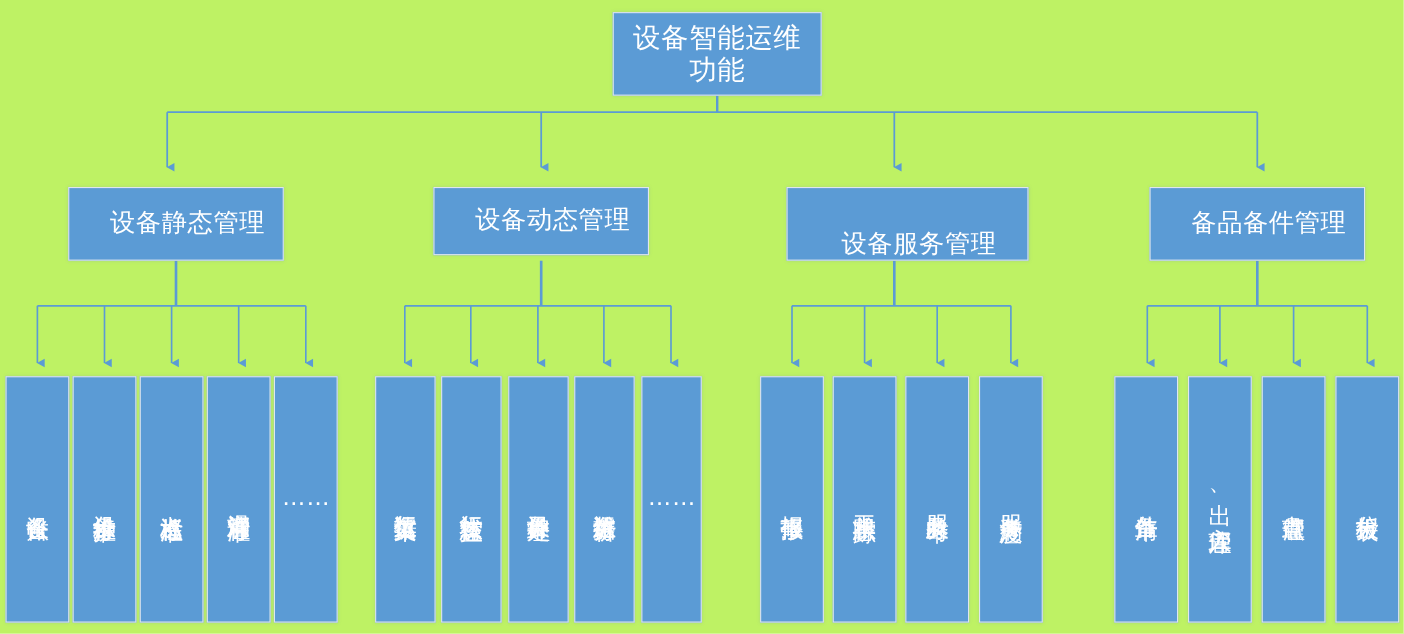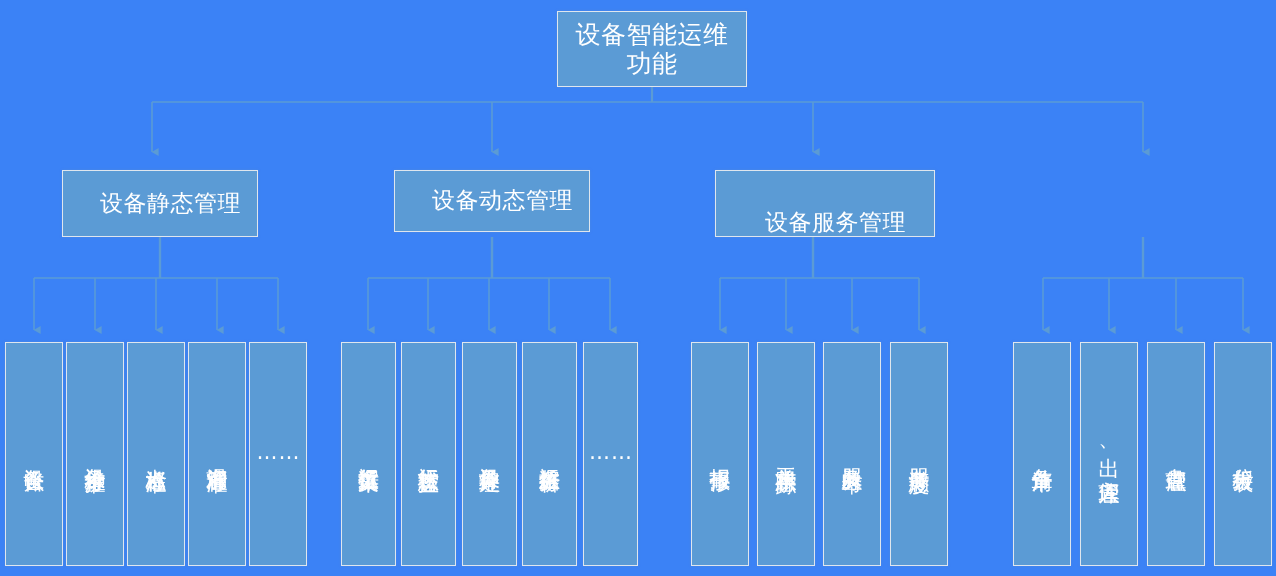--- a/index.html
+++ b/index.html
@@ -10,21 +10,21 @@
   body {
     width: 1276px;
     height: 576px;
     font-family: "DejaVu Sans", "Liberation Sans", sans-serif;
     overflow: hidden;
   }
   #diagram {
     position: relative;
     width: 1276px;
     height: 576px;
-    background: #3b82f6;
+    background: #bef264;
   }
   svg.connectors {
     position: absolute;
     left: 0;
     top: 0;
     width: 1276px;
     height: 576px;
     pointer-events: none;
   }
   .node {
@@ -135,20 +135,23 @@
 
   <div class="node level2" style="left:62px; top:170px; width:196px; height:67px;">
     <span>设备静态管理</span>
   </div>
   <div class="node level2" style="left:394px; top:170px; width:196px; height:62px;">
     <span>设备动态管理</span>
   </div>
   <div class="node level2" style="left:715px; top:170px; width:220px; height:67px;align-items:flex-end;">
     <span>设备服务管理</span>
   </div>
+  <div class="node level2" style="left:1045px; top:170px; width:196px; height:67px;">
+    <span>备品备件管理</span>
+  </div>
 
   <div class="node leaf" style="left:5px; top:342px; width:58px; height:224px;">
     <span class="leaf-text">设备台账</span>
   </div>
   <div class="node leaf" style="left:66px; top:342px; width:58px; height:224px;">
     <span class="leaf-text">设备维护标准</span>
   </div>
   <div class="node leaf" style="left:127px; top:342px; width:58px; height:224px;">
     <span class="leaf-text">点巡检标准</span>
   </div>

